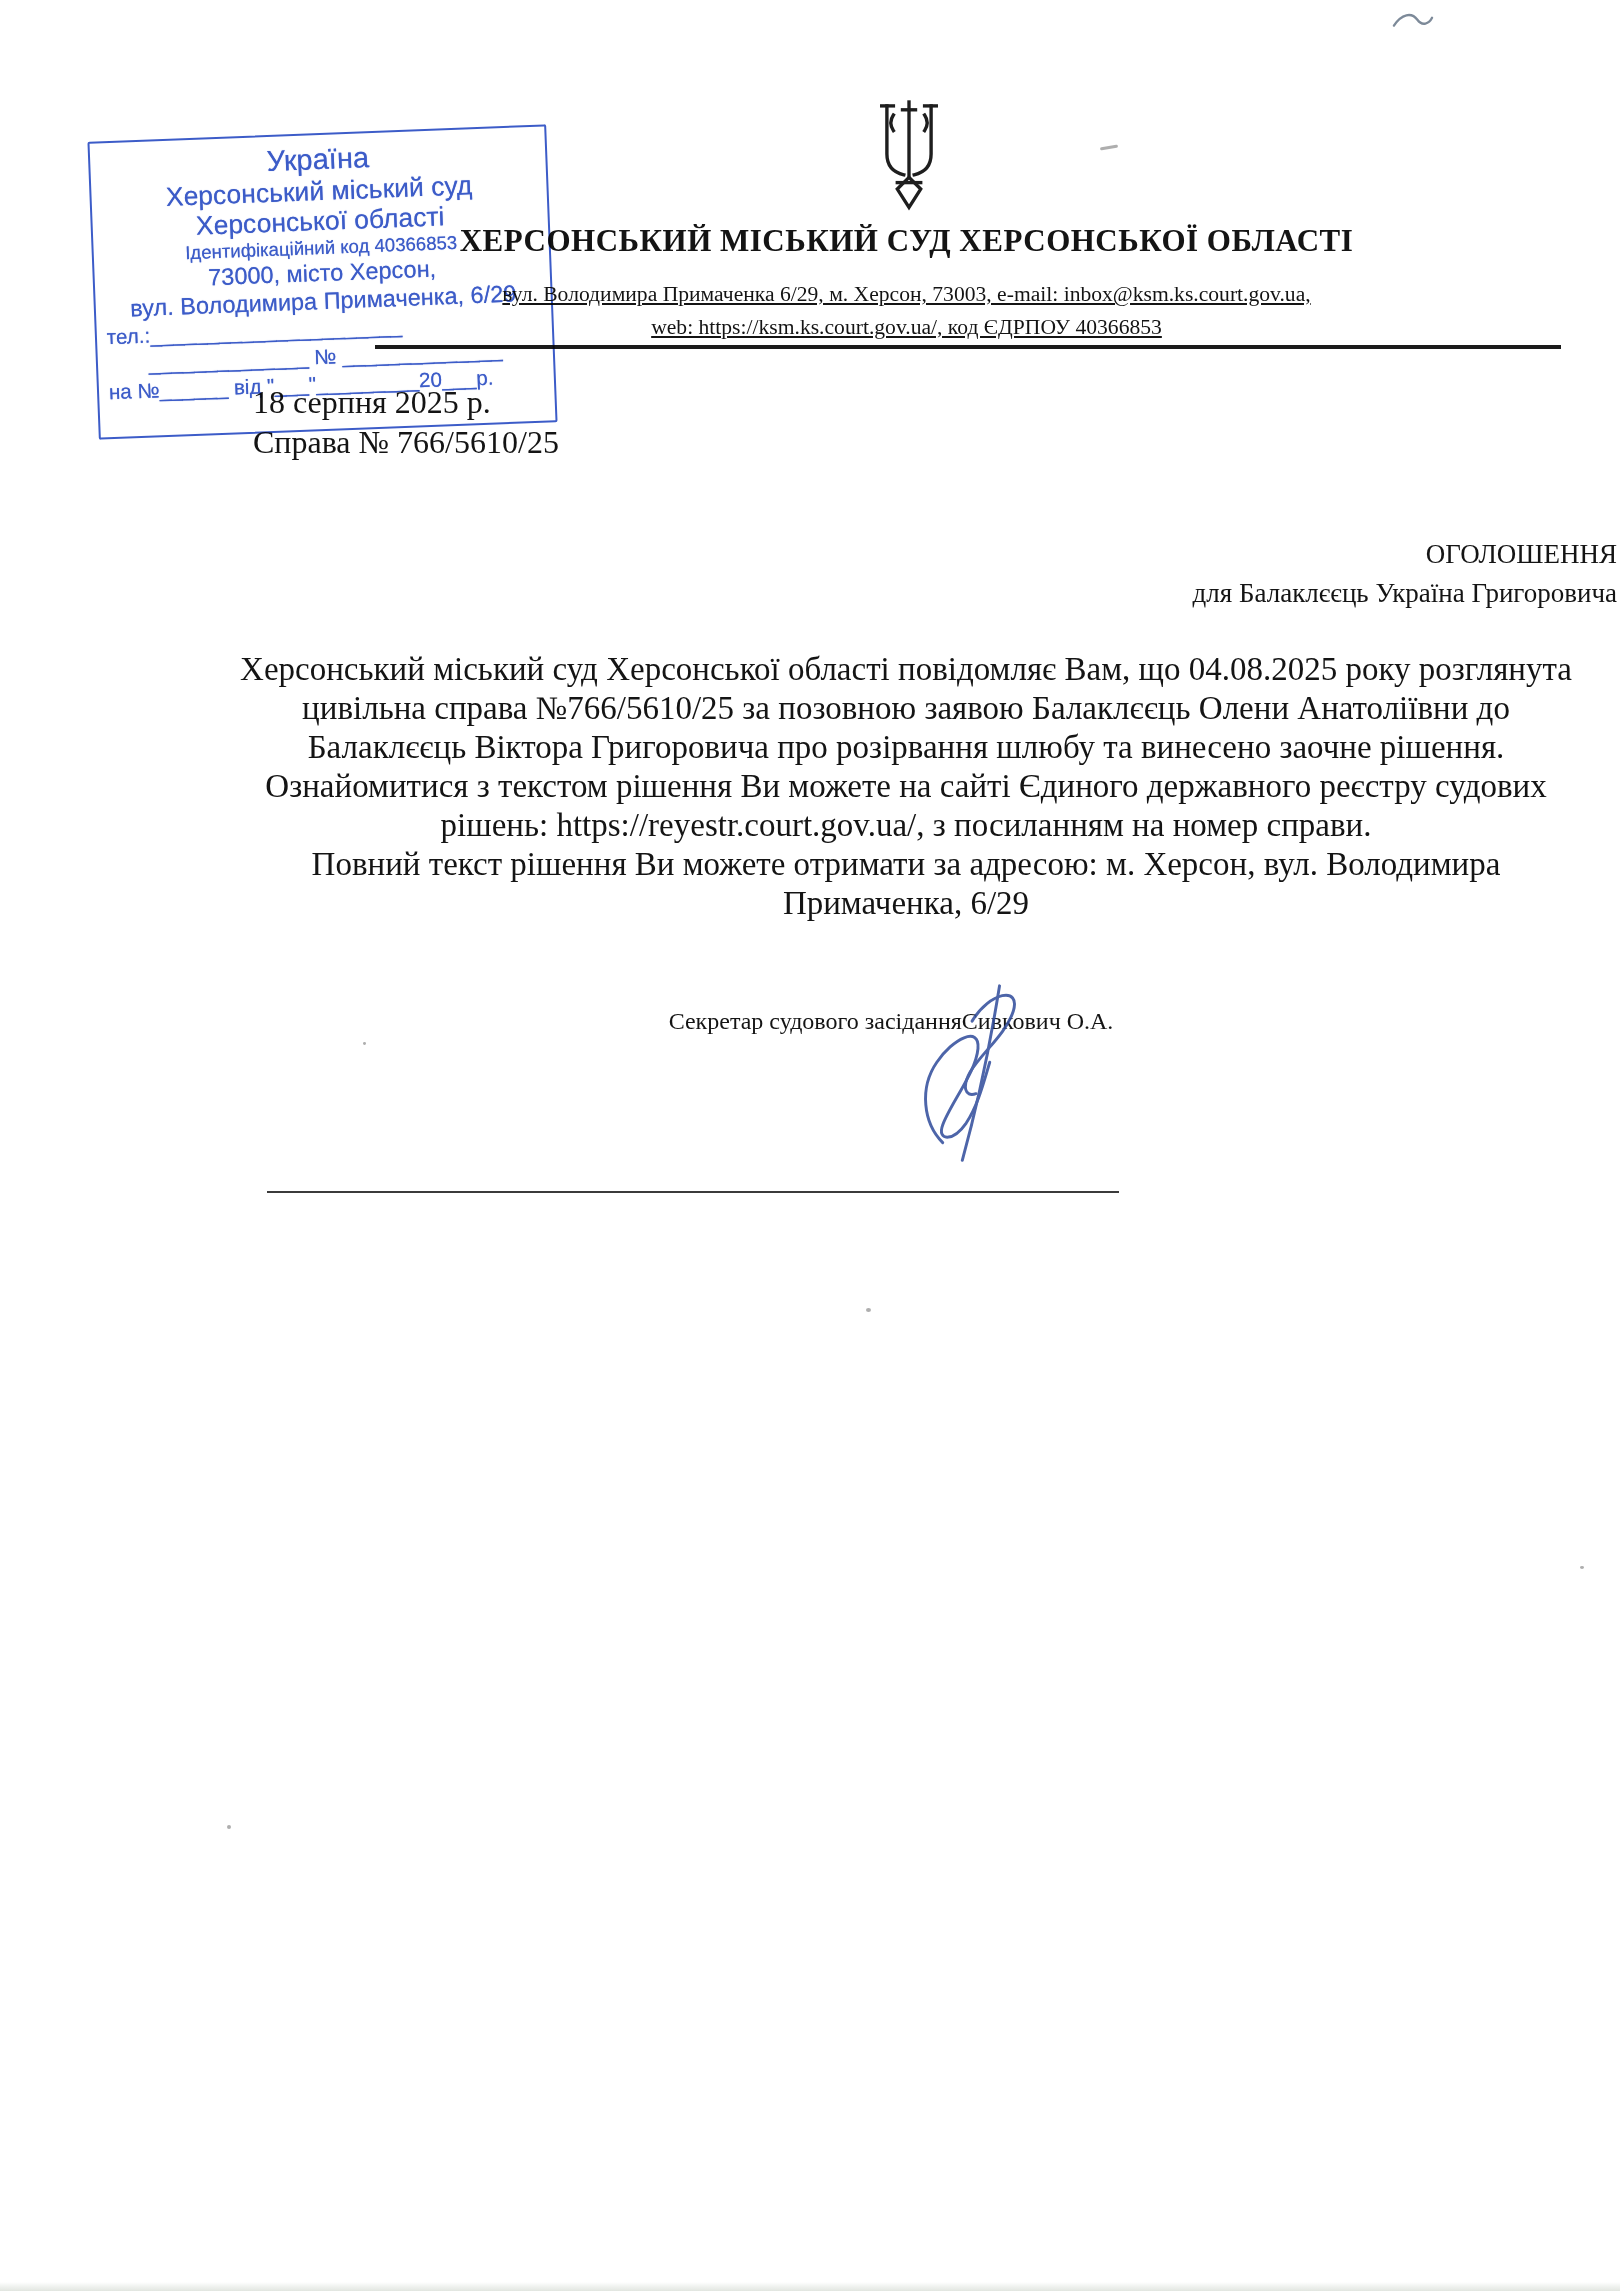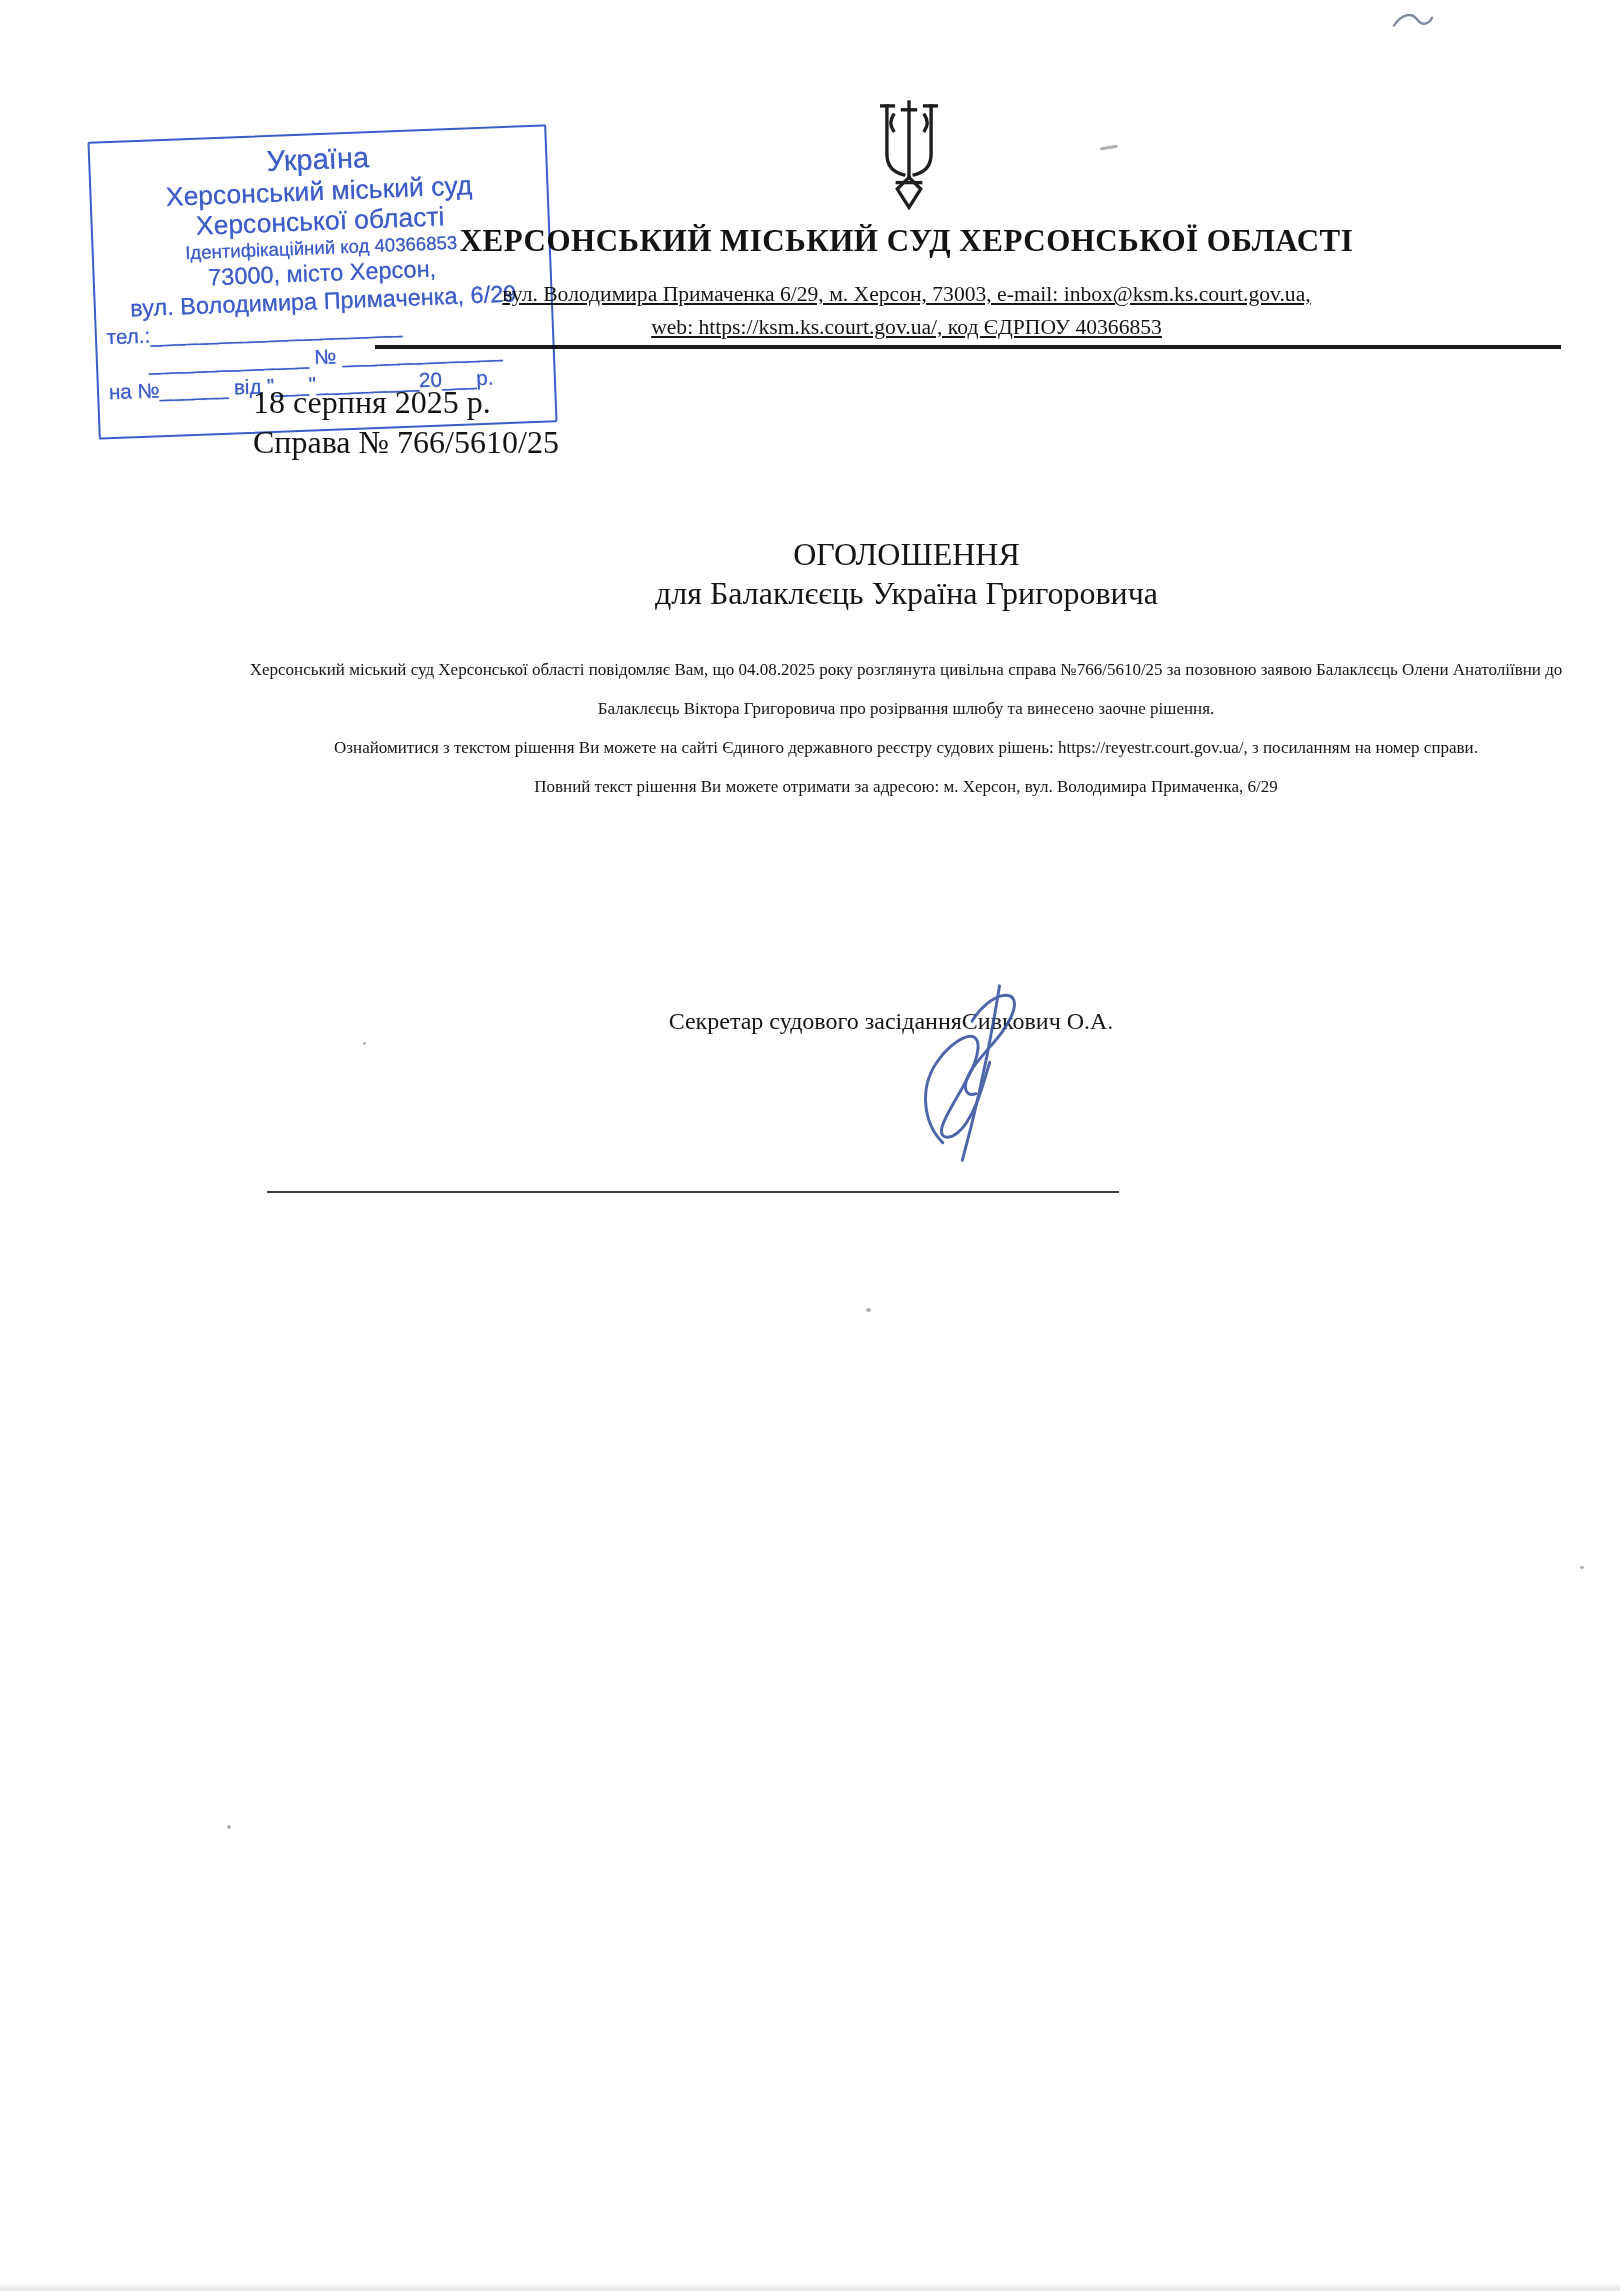--- a/index.html
+++ b/index.html
@@ -56,27 +56,27 @@
 
   
   .meta {
     position:absolute; left:253px; top:382px; width:588px;
     font-size:32px; line-height:40px; z-index:2;
   }
 
   
   .announce {
     position:absolute; left:196px; top:535px; width:1421px;
-    text-align:center; font-size:32px; line-height:39px;
+    text-align:right; font-size:27px; line-height:39px;
   }
 
   
   .body-text {
     position:absolute; left:225px; top:650px; width:1362px;
-    text-align:center; font-size:17px; line-height:39px;
+    text-align:center; font-size:33px; line-height:39px;
   }
   .body-text p { margin:0; }
 
   
   .sign-row {
     position:absolute; left:253px; top:1008px; width:1276px;
     display:flex; justify-content:center; align-items:flex-start;
     font-size:24px;
   }
   .ink-signature {

